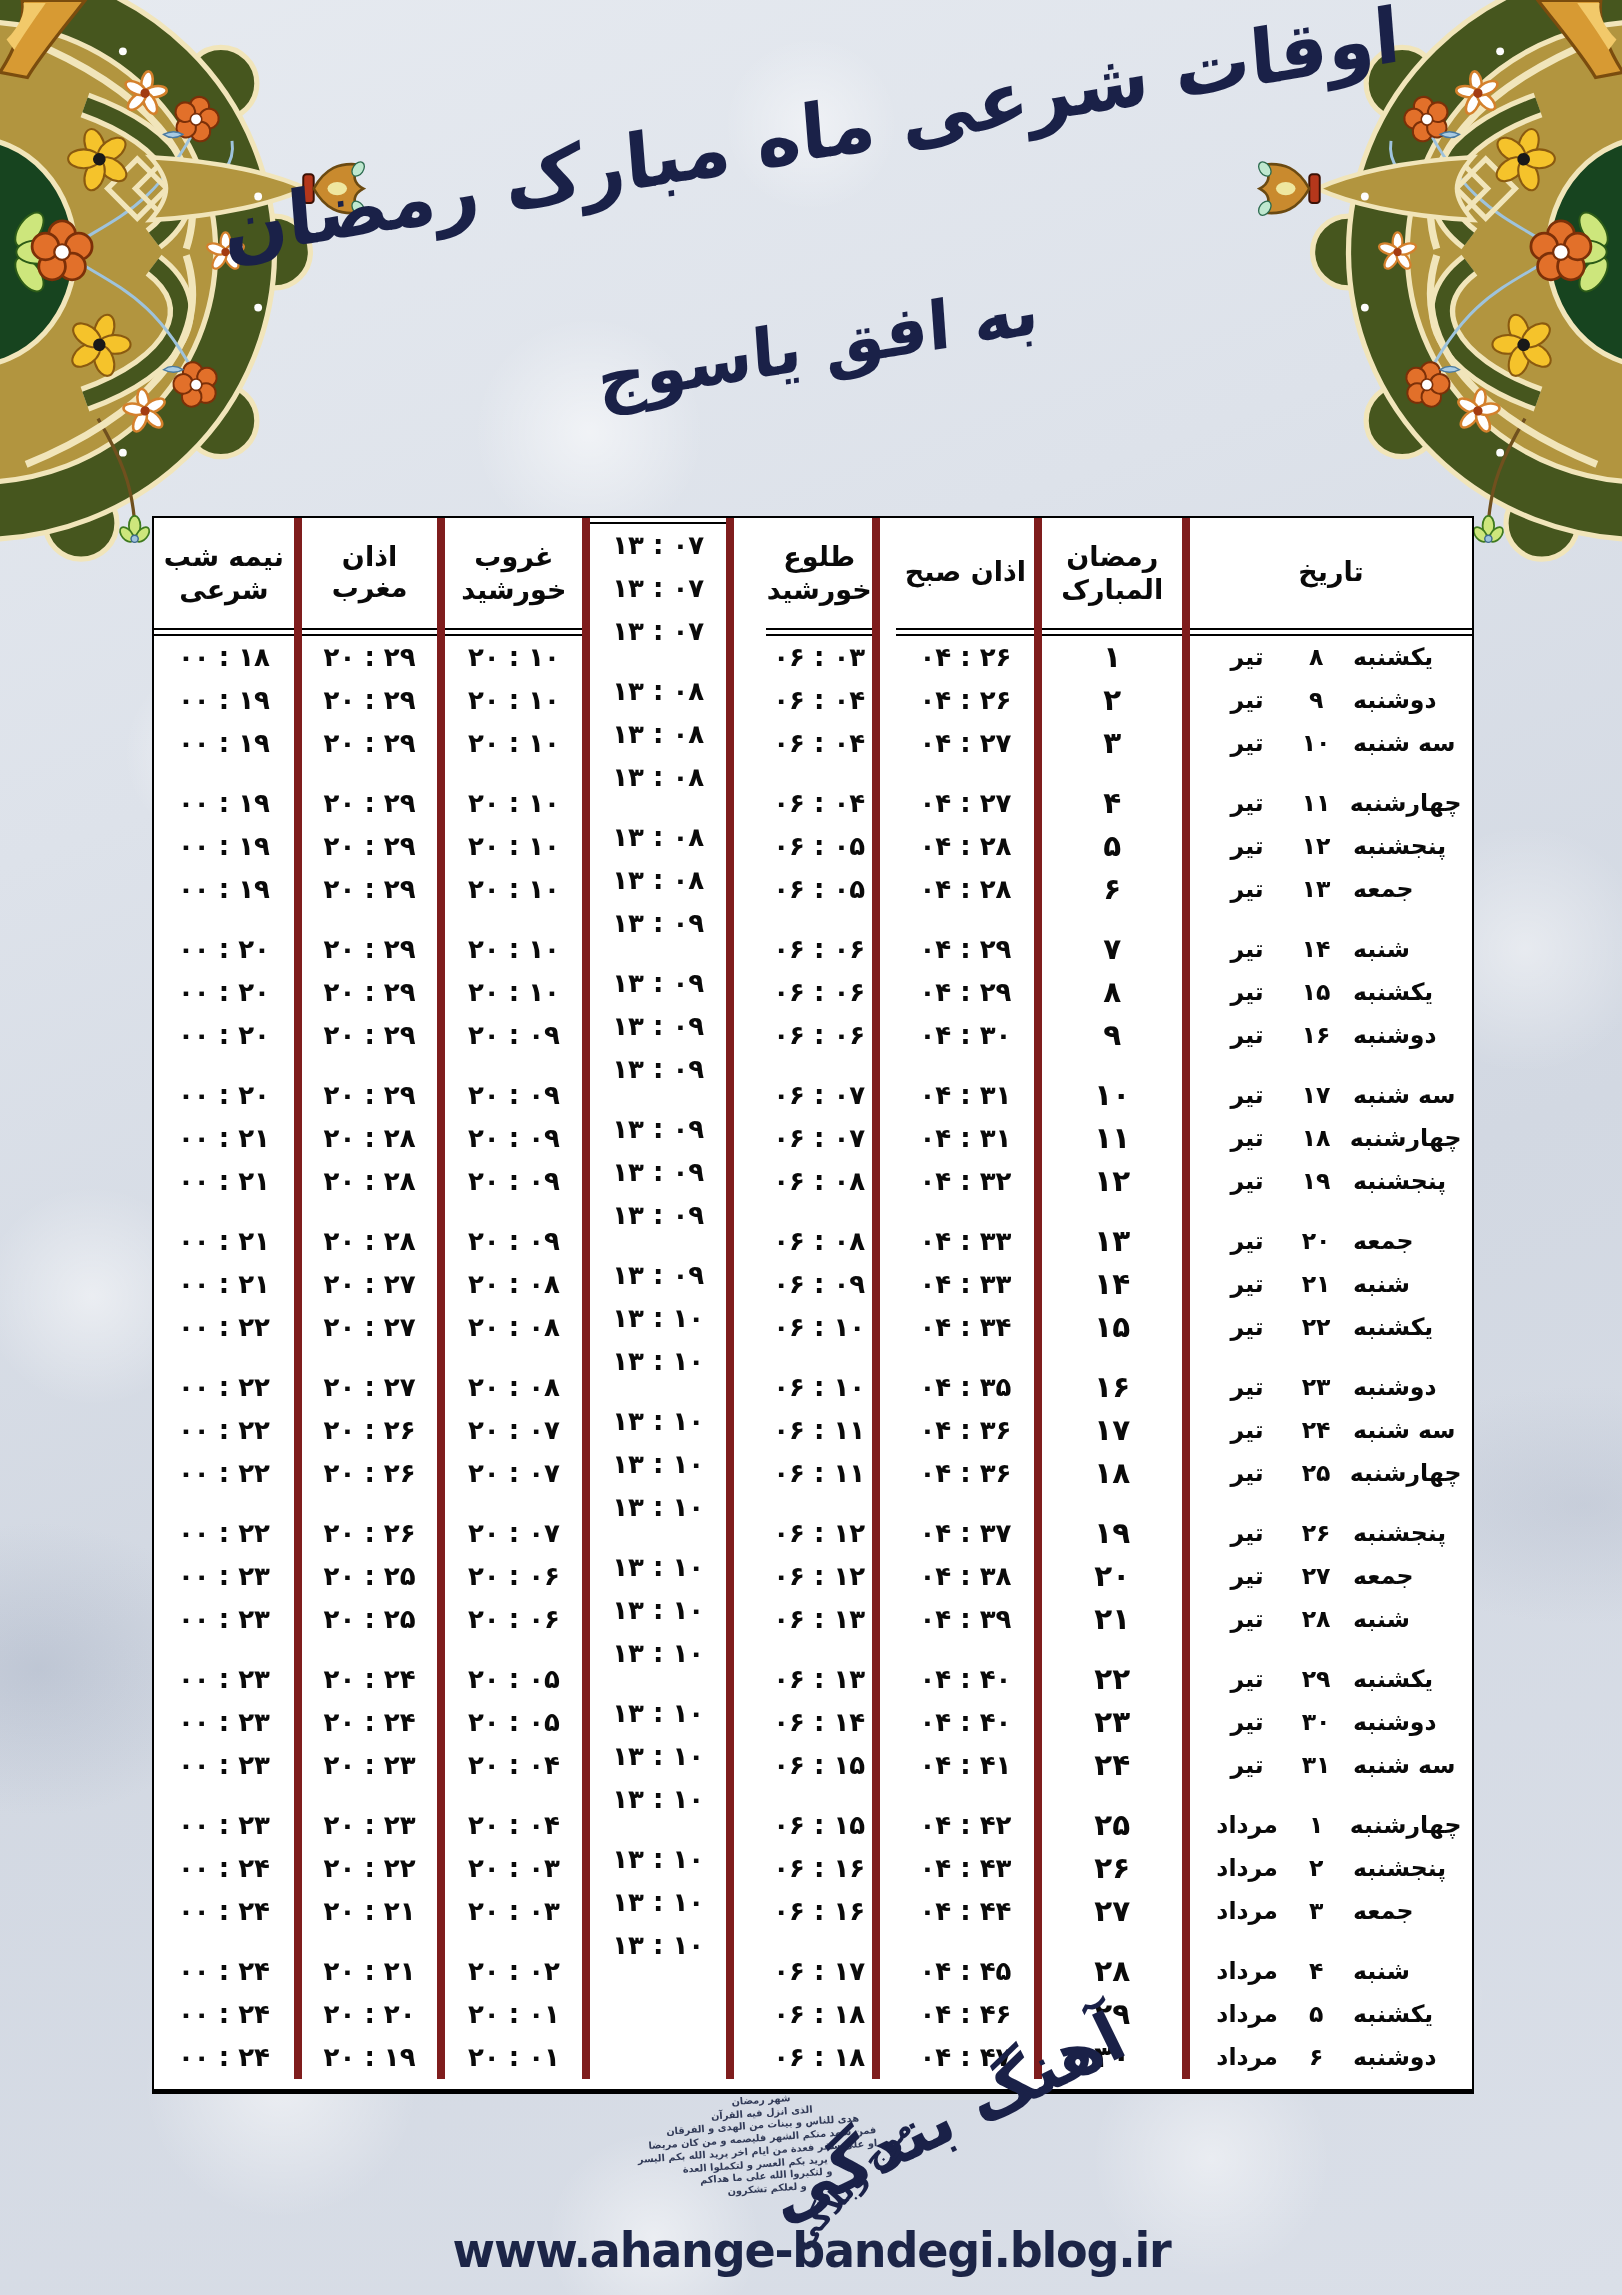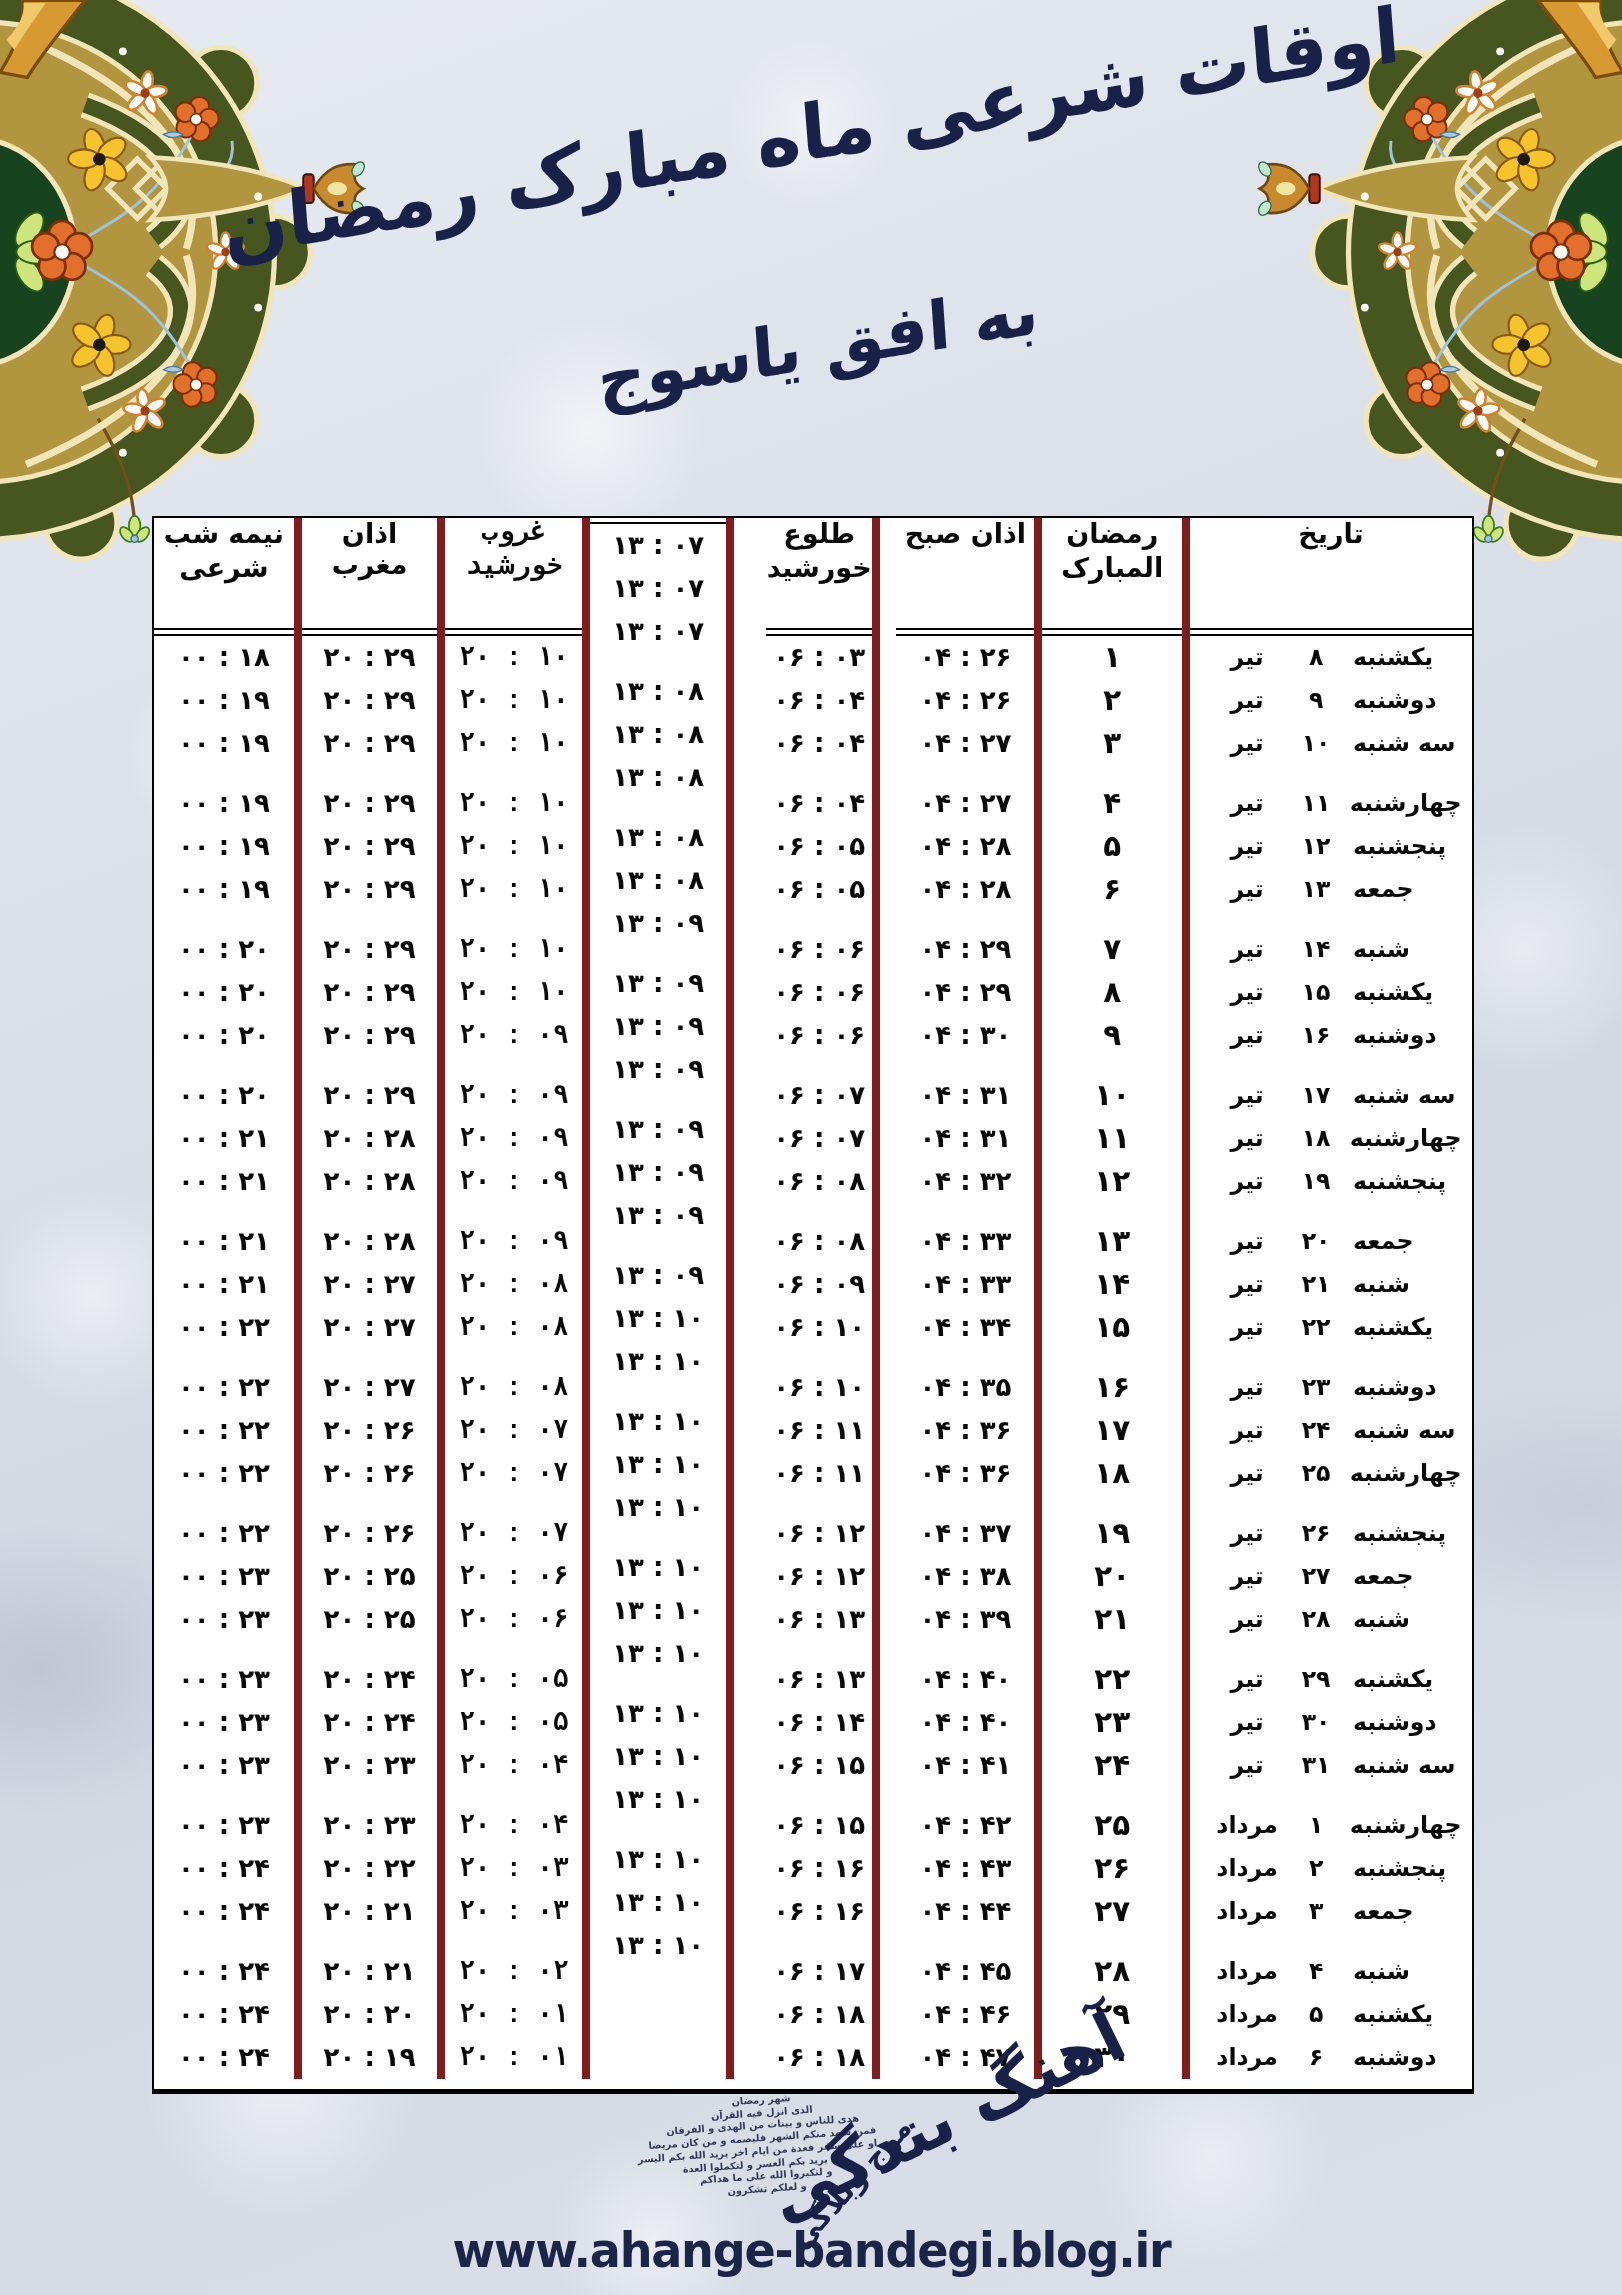--- a/index.html
+++ b/index.html
@@ -41,25 +41,25 @@
     display:flex;direction:rtl;padding-bottom:10.5px;
     color:#0a0a0a;
   }
   .t-col{display:flex;flex-direction:column;border-left:8px solid #7f1d1d;box-sizing:border-box;}
   .t-col:last-child{border-left:none;}
   .col-date{width:22%;}
   .col-ramadan{width:11.2%;}
   .col-fajr{width:12.3%;padding-left:16px;}
   .col-sunrise{width:11.1%;padding-left:32px;}
   .col-dhuhr{width:10.9%;}
-  .col-sunset{width:11%;font-family:Liberation Mono, monospace;}
+  .col-sunset{width:11%;}
   .col-maghrib{width:10.9%;}
   .col-midnight{width:10.6%;}
   .hcell{
-    height:110px;display:flex;flex-direction:column;align-items:center;
+    height:110px;display:flex;flex-direction:column;align-items:center;justify-content:center;
     gap:2.6px;font-size:27px;font-weight:bold;border-bottom:2px solid #000;text-align:center;line-height:1.15;
   }
   .hline{height:3.9px;border-bottom:2px solid #000;}
   .cell{height:43px;display:flex;align-items:center;justify-content:center;font-size:26px;font-weight:bold;}
   .cell.gs{margin-top:17px;}
   .cell span[dir="ltr"]{unicode-bidi:isolate;}
   .datecell{justify-content:space-between;padding:0 10.5px 0 25px;font-size:23.6px;}
   .d-weekday{width:44%;text-align:left;white-space:nowrap;}
   .d-day{width:20%;text-align:center;}
   .d-month{width:26%;text-align:center;}

